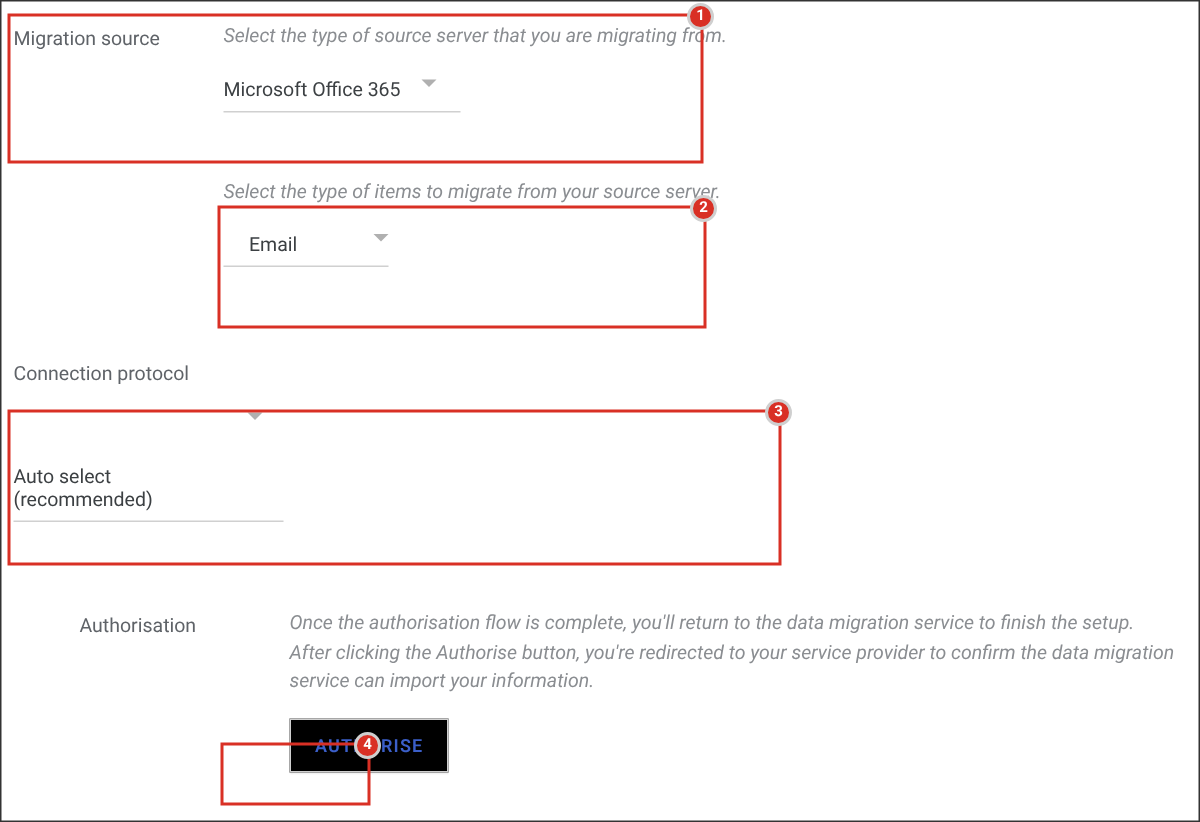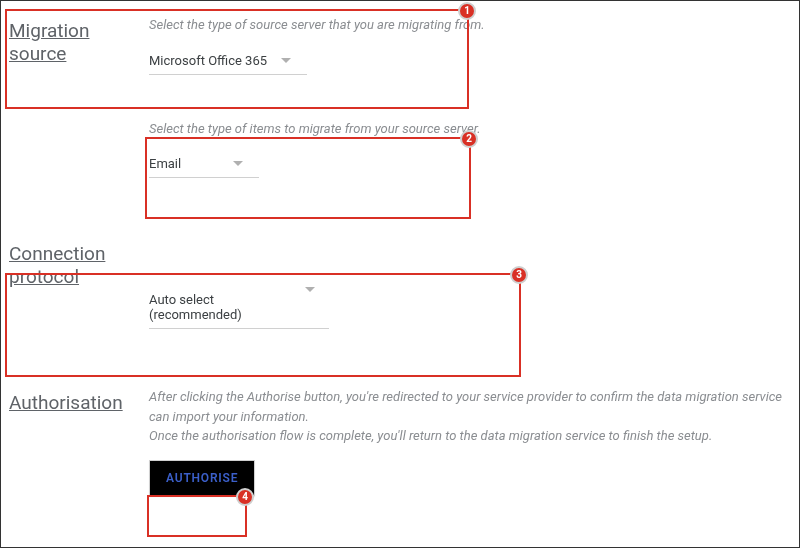--- a/index.html
+++ b/index.html
@@ -19,36 +19,34 @@
     position: relative;
   }
   .row {
     display: flex;
     align-items: flex-start;
   }
   .label-col {
     width: 140px;
     flex-shrink: 0;
     padding-top: 4px;
-    font-size: 19px;
+    font-size: 13px;
     color: #5f6368;
-    text-decoration: underline;
   }
   .content-col {
     flex: 1;
   }
   .help {
     color: #8a8d91;
     font-size: 13px;
     line-height: 1.5;
     font-style: italic;
   }
   .dropdown {
     display: inline-flex;
-    align-items: center;
     border-bottom: 1px solid #d0d0d0;
     margin-top: 14px;
     padding: 4px 0 6px 0;
     cursor: pointer;
     color: #3c4043;
     font-size: 13px;
   }
   .dropdown .value {
     display: inline-block;
   }
@@ -56,21 +54,21 @@
     width: 0; height: 0;
     border-left: 5px solid transparent;
     border-right: 5px solid transparent;
     border-top: 5px solid #b0b0b0;
     display: inline-block;
     margin-left: 0;
   }
   .dd-ms { width: 158px; }
   .dd-ms .value { width: 132px; }
   .dd-email { width: 110px; }
-  .dd-email .value { width: 84px; }
+  .dd-email .value { width: 84px; margin-left: 17px; }
   .dd-proto { width: 180px; }
   .dd-proto .value { width: 156px; margin-top: 36px; }
 
   .callout {
     position: absolute;
     border: 2px solid #d93025;
   }
   .callout .badge {
     position: absolute;
     top: -9px;
@@ -120,35 +118,35 @@
     <div class="label-col"></div>
     <div class="content-col">
       <div class="help">Select the type of items to migrate from your source server.</div>
       <div class="dropdown dd-email">
         <span class="value">Email</span>
         <span class="caret"></span>
       </div>
     </div>
   </div>
 
-  <div class="row" style="margin-top:60px;">
+  <div class="row" style="margin-top:60px;flex-direction:column;">
     <div class="label-col">Connection protocol</div>
     <div class="content-col">
       <div class="dropdown dd-proto">
         <span class="value">Auto select (recommended)</span>
         <span class="caret"></span>
       </div>
     </div>
   </div>
 
-  <div class="row" style="margin-top:58px;">
+  <div class="row" style="margin-top:58px;margin-left:44px;">
     <div class="label-col">Authorisation</div>
     <div class="content-col">
+      <div class="help">Once the authorisation flow is complete, you'll return to the data migration service to finish the setup.</div>
       <div class="help">After clicking the Authorise button, you're redirected to your service provider to confirm the data migration service can import your information.</div>
-      <div class="help">Once the authorisation flow is complete, you'll return to the data migration service to finish the setup.</div>
       <div class="authorise-btn">AUTHORISE</div>
     </div>
   </div>
 
   <div class="callout" style="left:4px; top:8px; width:464px; height:100px;">
     <div class="badge">1</div>
   </div>
   <div class="callout" style="left:144px; top:136px; width:326px; height:82px;">
     <div class="badge">2</div>
   </div>

